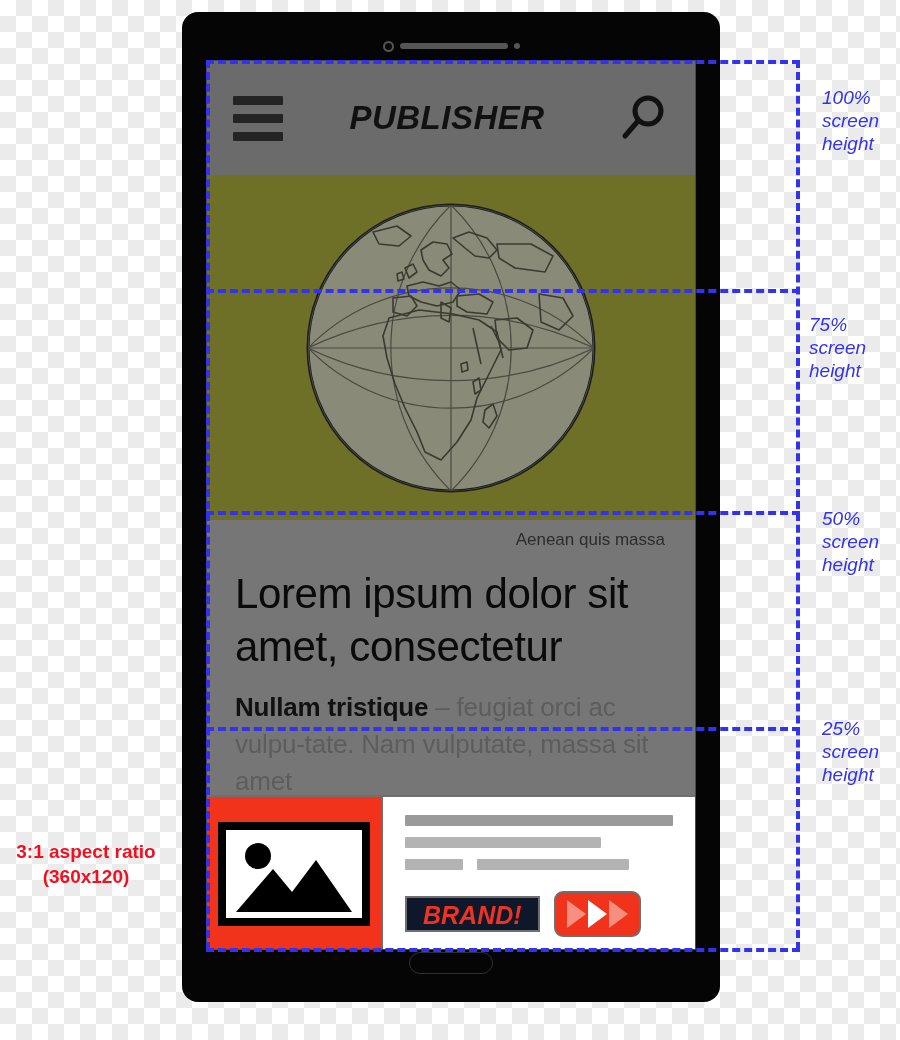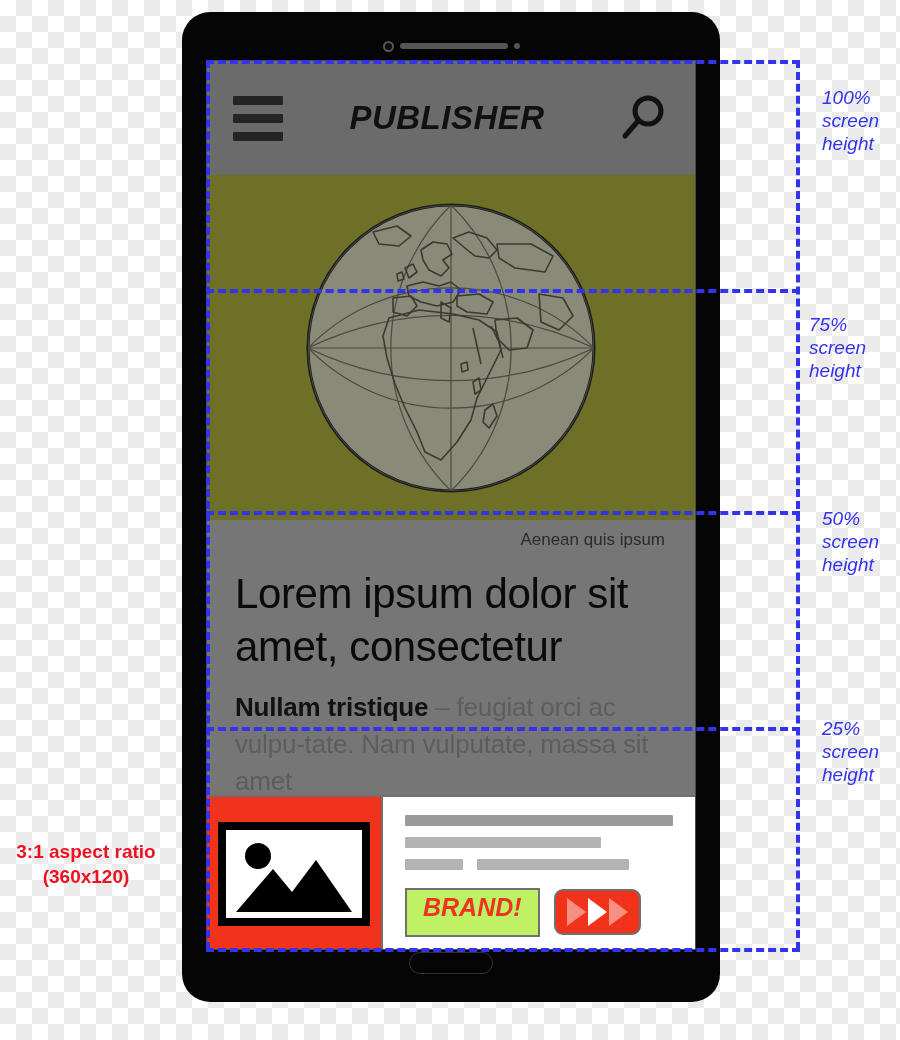--- a/index.html
+++ b/index.html
@@ -22,21 +22,21 @@
   }
 
   
   #phone {
     position: absolute;
     left: 182px;
     top: 12px;
     width: 538px;
     height: 990px;
     background: #050505;
-    border-radius: 28px;
+    border-radius: 16px;
     box-sizing: border-box;
   }
   #phone-speaker-row {
     position: absolute;
     left: 0; top: 26px;
     width: 100%;
     height: 16px;
     display: flex;
     align-items: center;
     justify-content: center;
@@ -190,26 +190,26 @@
     box-sizing: border-box;
     display: flex;
     flex-direction: column;
     justify-content: space-between;
   }
   .ad-line-row { display: flex; gap: 14px; }
   .ad-line { height: 11px; border-radius: 1px; }
   #ad-cta-row { display: flex; align-items: center; gap: 14px; }
   #brand-button {
     border: 2px solid #6f6f6f;
-    background: #bef264;
+    background: #0f172a;
     color: #ee3322;
     font-size: 25px;
     font-weight: bold;
     font-style: italic;
-    padding: 4px 16px 14px 16px;
+    padding: 4px 16px 0 16px;
     box-sizing: border-box;
     cursor: pointer;
     line-height: 1.1;
   }
   #play-button {
     background: #f0331a;
     border: 2px solid #6f6f6f;
     border-radius: 9px;
     padding: 7px 11px;
     display: flex;
@@ -338,21 +338,21 @@
             <path d="M72,34 L96,28 L110,38 L98,48 L78,46 Z"></path>
 
             <path d="M172,184 L178,180 L180,192 L174,196 Z"></path>
             <path d="M160,166 L166,164 L167,172 L161,174 Z"></path>
           </g>
         </svg>
       </div>
     </div>
 
     <div id="article">
-      <div id="article-kicker">Aenean quis ipsum</div>
+      <div id="article-kicker">Aenean quis massa</div>
       <div id="article-headline">Lorem ipsum dolor sit amet, consectetur</div>
       <div id="article-deck">
         <b>Nullam tristique</b><span> – feugiat orci ac vulpu-tate. Nam vulputate, massa sit amet</span>
       </div>
     </div>
 
     <div id="ad-banner">
       <div id="ad-image-panel">
         <svg width="152" height="104" viewBox="0 0 152 104">
           <rect x="4" y="4" width="144" height="96" fill="#fff" stroke="#000" stroke-width="8"></rect>

